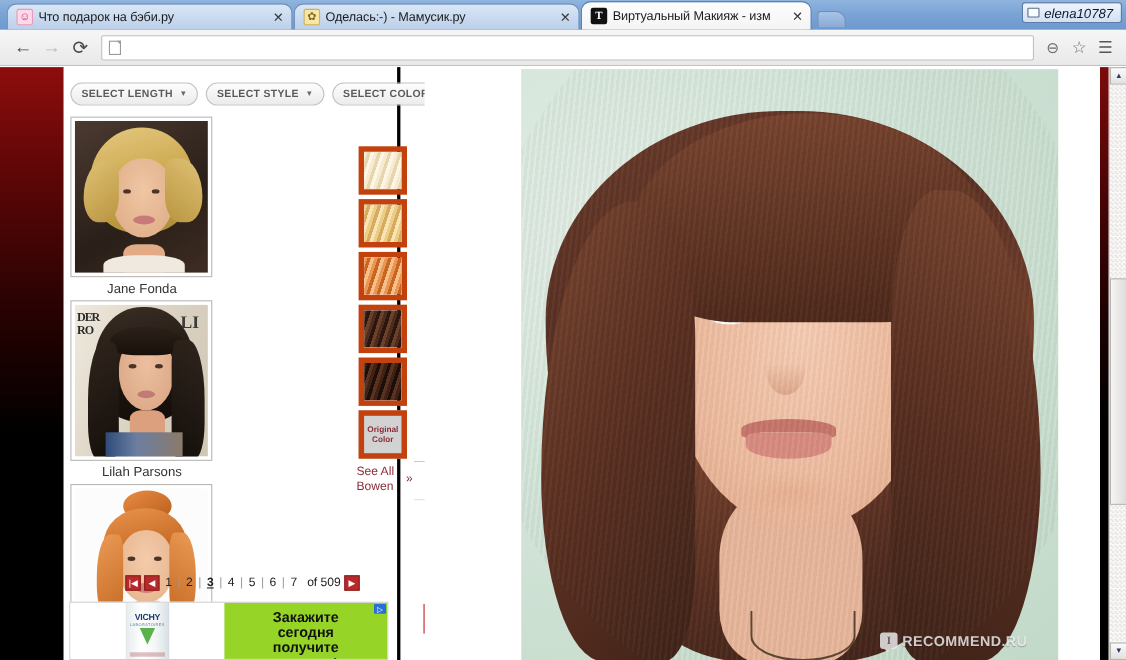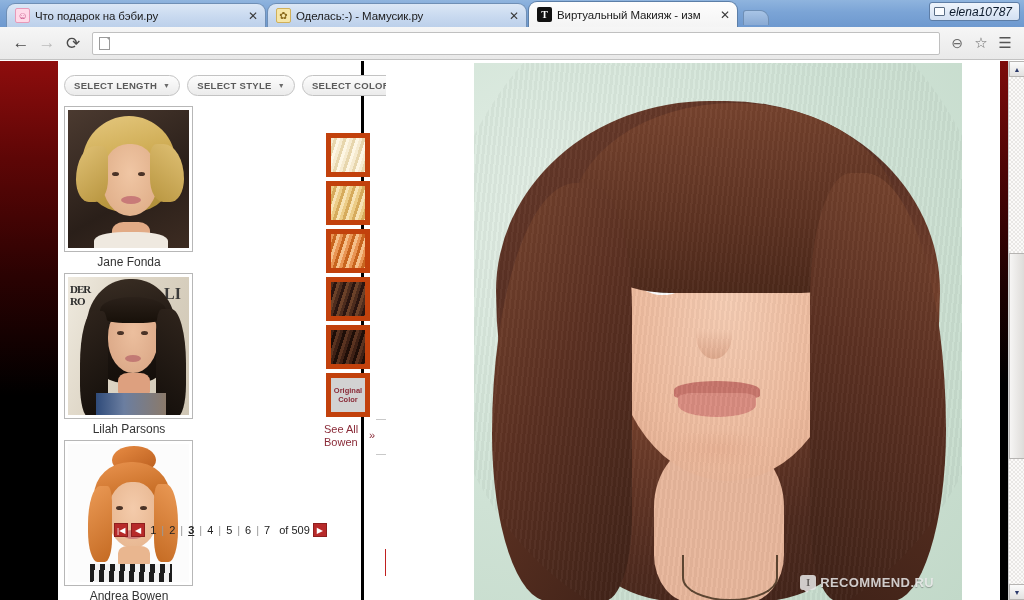--- a/index.html
+++ b/index.html
@@ -733,20 +733,37 @@
           <span class="pgsep">|</span>
           <span class="pgnum">5</span>
           <span class="pgsep">|</span>
           <span class="pgnum">6</span>
           <span class="pgsep">|</span>
           <span class="pgnum">7</span>
           <span class="pgof">of 509</span>
           <span class="pgbtn">▶</span>
         </div>
 
+        <div class="ad">
+          <div class="ad-left">
+            <div class="ad-tube">
+              <div class="vichy">VICHY</div>
+              <div class="vsub">LABORATOIRES</div>
+              <div class="vlogo"></div>
+              <div class="vband"></div>
+            </div>
+          </div>
+          <div class="ad-right">
+            <div class="adchoice">▷</div>
+            <div class="line">Закажите</div>
+            <div class="line">сегодня</div>
+            <div class="line">получите</div>
+            <div class="line">подарок!</div>
+          </div>
+        </div>
       </div>
 
       <div class="ad-redbox"></div>
 
       <div class="photopanel">
         <div class="photo">
           <div class="wall"></div>
           <div class="ph-hair-back"></div>
           <div class="ph-neck"></div>
           <div class="ph-face"></div>

